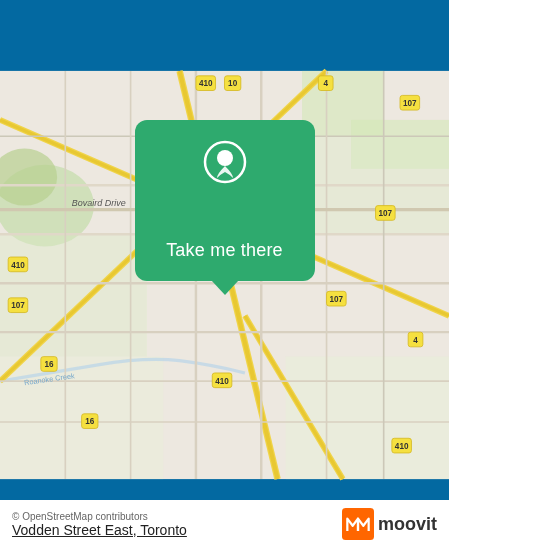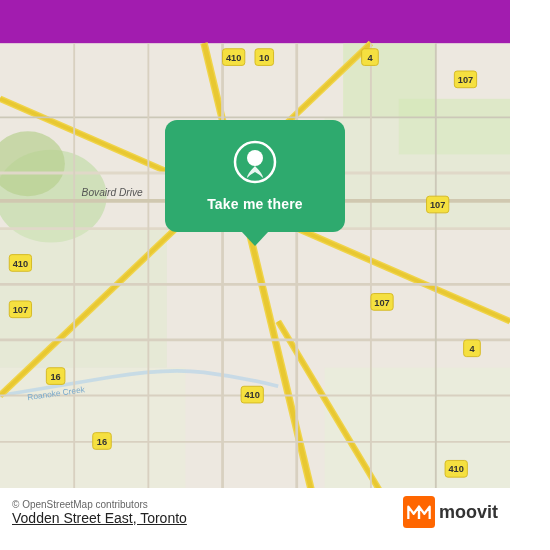--- a/index.html
+++ b/index.html
@@ -5,42 +5,42 @@
     * { margin: 0; padding: 0; box-sizing: border-box; }
     body {
       width: 550px;
       height: 550px;
       overflow: hidden;
       font-family: Arial, sans-serif;
       position: relative;
     }
 
     #map-container {
-      width: 510px;
+      width: 449px;
       height: 550px;
       position: relative;
-      background-color: #a21caf;
+      background-color: #0369a1;
       overflow: hidden;
     }
 
     
     #map-svg {
       position: absolute;
       top: 0; left: 0;
       width: 100%; height: 100%;
     }
 
     
     #bottom-bar {
       position: absolute;
       bottom: 0;
       left: 0;
       right: 0;
       background: #fff;
-      padding: 8px 12px 22px 12px;
+      padding: 8px 12px 10px 12px;
       display: flex;
       align-items: center;
       justify-content: space-between;
       z-index: 10;
     }
 
     #location-info {
       display: flex;
       flex-direction: column;
     }
@@ -93,24 +93,25 @@
     #popup-pin {
       width: 44px;
       height: 44px;
       margin-bottom: 12px;
     }
 
     #take-me-there-btn {
       background: transparent;
       border: none;
       color: #fff;
-      font-size: 14px;
-      font-weight: 700;
+      font-size: 18px;
+      font-weight: 400;
       cursor: pointer;
       letter-spacing: 0.2px;
+      margin-top: 44px;
     }
 
     
     #popup-card::after {
       content: '';
       position: absolute;
       bottom: -14px;
       left: 50%;
       transform: translateX(-50%);
       border-left: 14px solid transparent;

